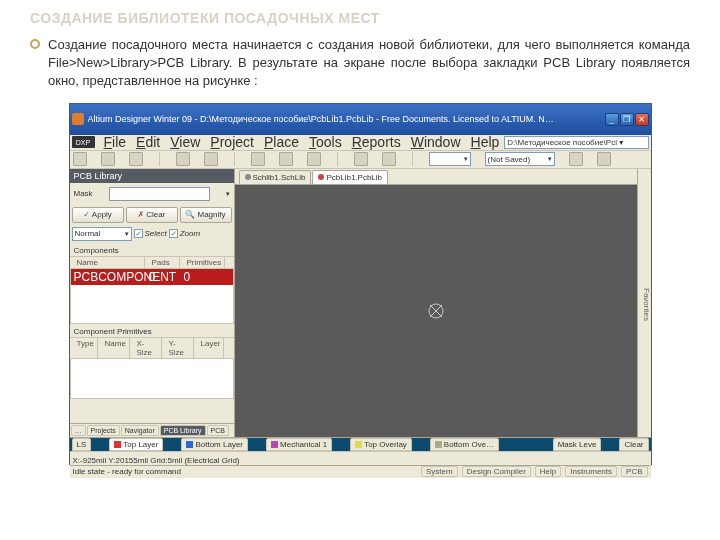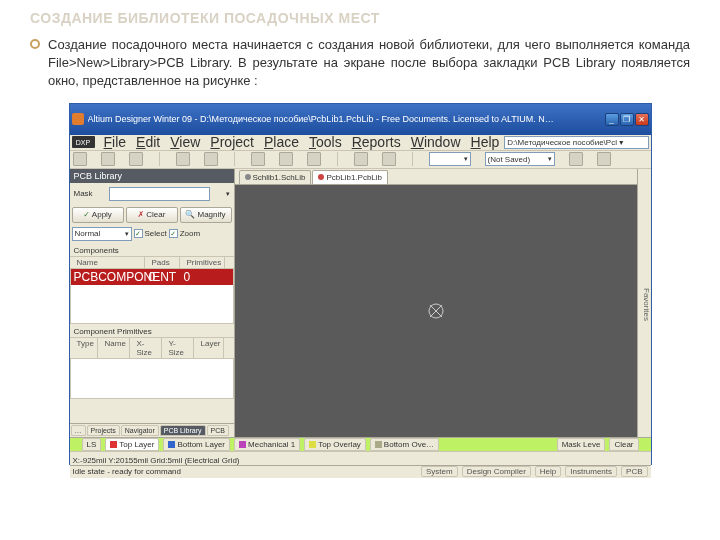--- a/index.html
+++ b/index.html
@@ -28,40 +28,40 @@
   .app-body { display:flex; height: calc(100% - 17px - 16px - 18px - 14px - 14px - 13px); }
   .left-panel { width: 165px; background:#ece9d8; border-right:1px solid #aca899; display:flex; flex-direction:column;}
   .panel-header { background:#555a63; color:#fff; font-size:9px; padding:2px 4px;}
   .mask-row { display:flex; align-items:center; padding:4px; gap:16px;}
   .mask-input { flex:1; height:14px; background:#fff; border:1px solid #7f9db9;}
   .btn-row { display:flex; gap:2px; padding:2px;}
   .pbtn { flex:1; height:16px; background:linear-gradient(#fff,#e5e1d0); border:1px solid #aca899; border-radius:2px; font-size:8px; display:flex; align-items:center; justify-content:center; gap:2px;}
   .combo-row { display:flex; gap:2px; padding:2px; align-items:center;}
   .combo { width:60px; height:14px; background:#fff; border:1px solid #7f9db9; font-size:8px; padding:0 2px; display:flex; align-items:center; position:relative;}
   .combo::after{content:"▾"; position:absolute; right:2px; font-size:7px;}
-  .chk-label { font-size:8px; display:flex; align-items:center; gap:2px;}
+  .chk-label { font-size:8px; display:flex; align-items:center; gap:2px;font-style:italic;}
   .chk-box { width:9px; height:9px; background:#fff; border:1px solid #7f9db9; display:flex; align-items:center; justify-content:center; font-size:7px; color:#2a7a2a;}
   .section-label { font-size:8px; padding:3px 4px 1px; color:#333;}
   .grid-head { display:flex; background:#ece9d8; border-top:1px solid #c9c4b3; border-bottom:1px solid #c9c4b3;}
   .grid-head div { font-size:8px; padding:1px 7px; border-right:1px solid #c9c4b3; color:#555;}
   .grid-body { background:#fff; flex:0 0 55px; border:1px solid #c9c4b3; border-top:none;}
   .grid-sel-row { background:#b91c1c; color:#fff; font-size:12px; display:flex;}
   .grid-sel-row div { padding:1px 3px;}
   .prim-body { background:#fff; height:40px; border:1px solid #c9c4b3; border-top:none;}
   .canvas-area { flex:1; display:flex; flex-direction:column;}
   .doc-tabs { height:16px; background:#ece9d8; display:flex; align-items:flex-end; gap:1px; padding:0 4px; border-bottom:1px solid #aca899;}
   .doc-tab { height:14px; background:#ece9d8; border:1px solid #aca899; border-bottom:none; border-radius:2px 2px 0 0; font-size:8px; padding:1px 5px; display:flex; align-items:center; gap:2px;}
   .doc-tab.active { background:#fff;}
   .tab-dot { width:6px; height:6px; border-radius:50%; background:#888;}
   .tab-dot.red { background:#c44;}
   .canvas { flex:1; background:#5a5a5a; position:relative;}
   .origin-mark { position:absolute; left:50%; top:50%; transform:translate(-50%,-50%); width:18px; height:18px;}
   .origin-mark svg { stroke:#ccc; fill:none; stroke-width:1;}
   .right-tabs { width:14px; background:#ece9d8; border-left:1px solid #aca899; writing-mode:vertical-rl; font-size:8px; display:flex; flex-direction:column; align-items:center; padding-top:4px; gap:8px; color:#666;}
-  .bottom-tabs-1 { height:14px; background:#bef264; border-top:1px solid #aca899; display:flex; align-items:center; gap:4px; padding:0 12px;}
+  .bottom-tabs-1 { height:14px; background:#0c4a6e; border-top:1px solid #aca899; display:flex; align-items:center; gap:18px; padding:0 2px;}
   .btab { font-size:8px; padding:1px 4px; background:#ece9d8; border:1px solid #c9c4b3; border-radius:2px 2px 0 0; display:flex; align-items:center; gap:2px;}
   .btab.active { background:#fff;}
   .layer-dot { width:7px; height:7px;}
   .bottom-tabs-2 { height:14px; background:#ece9d8; border-top:1px solid #c9c4b3; display:flex; align-items:flex-end; font-size:8px; padding:0 3px; gap:6px;}
   .statusbar { height:13px; background:#ece9d8; border-top:1px solid #aca899; display:flex; align-items:center; font-size:8px; padding:0 3px; gap:4px;}
   .status-cell { padding:0 4px; border:1px solid #c9c4b3; border-radius:2px; color:#555;}
   .left-bottom-tabs { display:flex; gap:1px; margin-top:auto; border-top:1px solid #aca899; background:#ece9d8; height:14px; align-items:center; padding:0 1px;}
   .lbtab { font-size:7px; padding:1px 3px; border:1px solid #c9c4b3; background:#ece9d8; border-radius:2px 2px 0 0;}
   .lbtab.active { background:#555a63; color:#fff;}
   .flex-fill { flex:1; }

